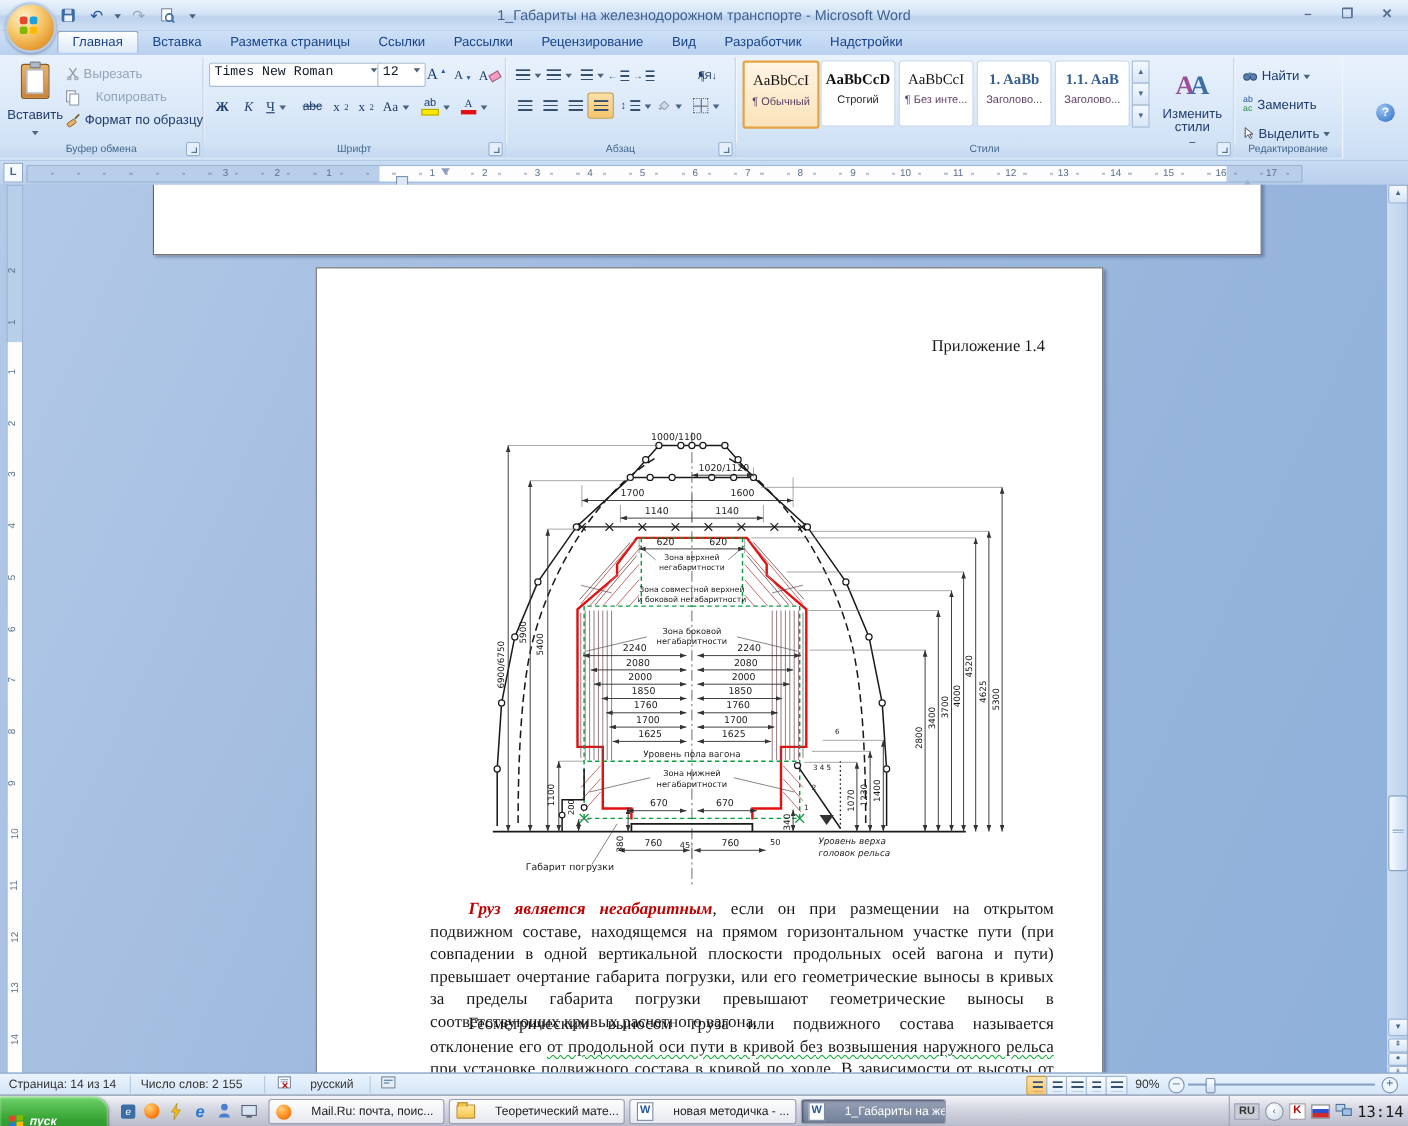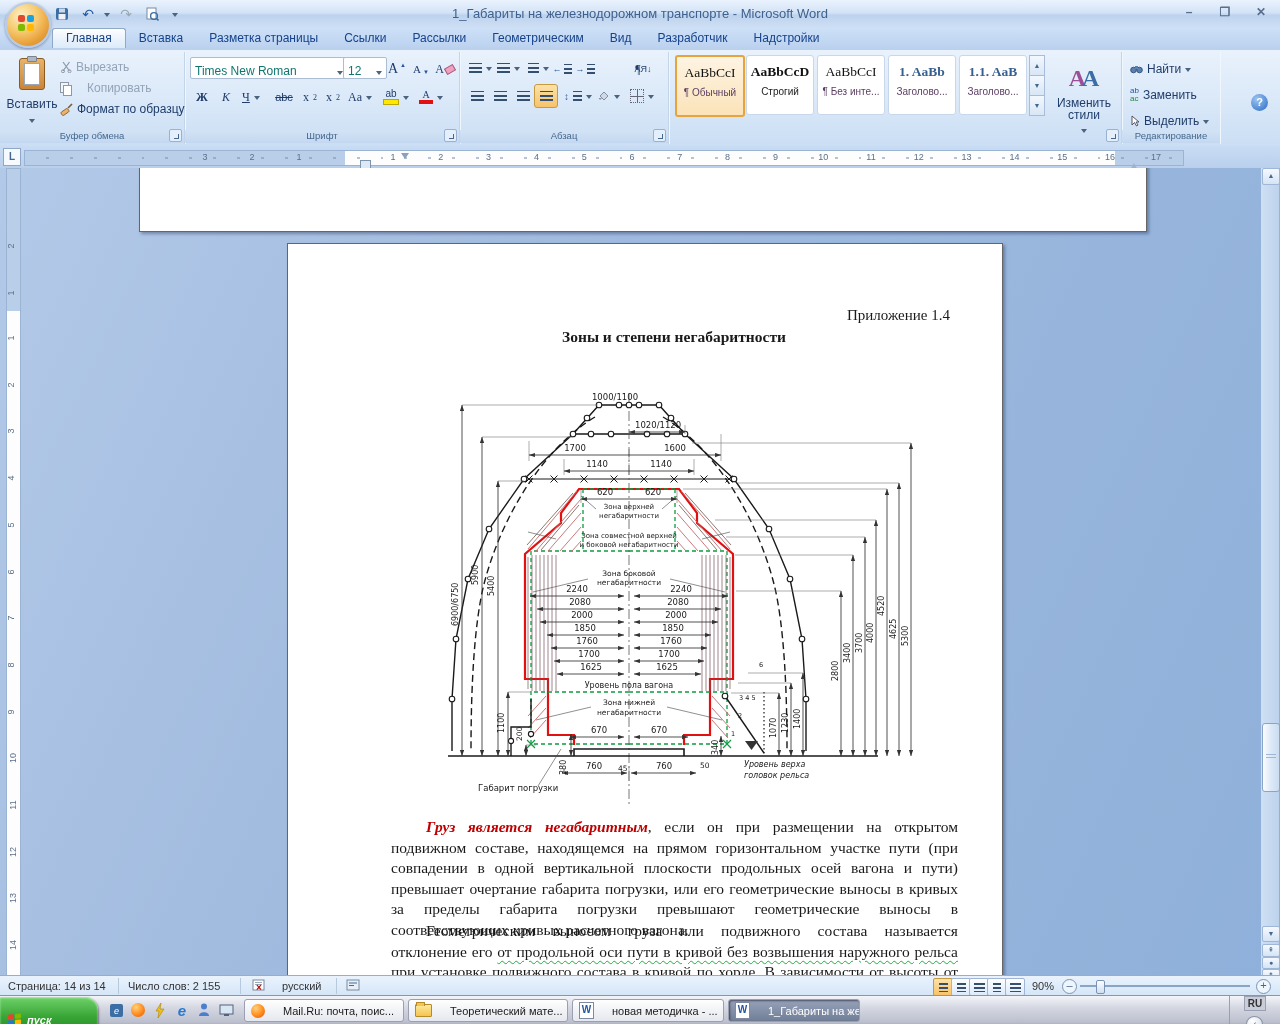--- a/index.html
+++ b/index.html
@@ -36,21 +36,21 @@
     font-size:9.5px;color:#44688f;background:linear-gradient(#d3e3f5,#c3d8f0);}
   .dlgl{position:absolute;right:2px;bottom:2px;width:11px;height:11px;border:1px solid #99b2d0;border-radius:2px;background:#e5eefb;}
   .dlgl::after{content:"";position:absolute;right:2px;bottom:2px;width:4px;height:4px;
     border-right:1.5px solid #44688f;border-bottom:1.5px solid #44688f;}
   .rbtn{position:absolute;display:flex;align-items:center;gap:4px;padding:0 3px;height:20px;
     border:1px solid transparent;border-radius:3px;color:#1f3d6b;white-space:nowrap;}
   .rbtn.dis{color:#93a4b8;}
   .sq{width:22px;height:22px;justify-content:center;padding:0;}
   .sq.active{background:linear-gradient(#fbe2a9,#f7c36a);border-color:#c79a41;}
   .combo{position:absolute;height:20px;background:#fff;border:1px solid #abbdd3;border-radius:2px;
-    display:flex;align-items:flex-end;padding:0 4px;gap:4px;font-size:12px;color:#0f766e;}
+    display:flex;align-items:flex-start;padding:0 4px;gap:4px;font-size:12px;color:#0f172a;font-family:Liberation Mono, monospace;}
   .ddv{width:0;height:0;border:3.5px solid transparent;border-top:4px solid #4a637f;margin-top:4px;}
   .lines{display:inline-block;width:13px;height:11px;
     background:repeating-linear-gradient(to bottom,#35506e 0 1.5px,transparent 1.5px 4.2px);}
   .card{position:absolute;top:3px;width:66px;height:58px;background:#fff;border:1px solid #c8d8ea;border-radius:3px;
     text-align:center;overflow:hidden;}
   .card.sel{border:2px solid #e8a33d;background:linear-gradient(#fef4e3,#fbe3b9);}
   .card .prev{display:block;margin-top:8px;font-family:"Liberation Serif",serif;font-size:13.5px;color:#111;}
   .card .prev.hd{color:#365f91;font-weight:bold;}
   .card .lbl{display:block;margin-top:6px;font-size:10px;color:#5b3e63;}
   .scrl{position:absolute;width:14px;height:19px;border:1px solid #a9bdd8;background:linear-gradient(#f3f8fe,#d8e6f6);
@@ -116,21 +116,21 @@
     background:linear-gradient(#fefefe,#e6e8ef);display:flex;align-items:center;gap:18px;padding:0 6px;
     font-size:11px;color:#1a1a1a;overflow:hidden;white-space:nowrap;box-sizing:border-box;}
   .tbbtn.active{background:linear-gradient(#97a2b8,#707e97);color:#fff;box-shadow:inset 1px 1px 2px rgba(0,0,20,.5);}
   .wordicon{display:inline-block;width:13px;height:15px;background:#fff;border:1px solid #7f8aa0;
     color:#2456a0;font-weight:bold;font-size:10px;line-height:14px;text-align:center;flex:none;}
   .foldericon{display:inline-block;width:15px;height:11px;background:linear-gradient(#ffe79c,#f4c54e);
     border:1px solid #b58a28;border-radius:1px;position:relative;flex:none;}
   .foldericon::before{content:"";position:absolute;left:0;top:-3px;width:7px;height:3px;background:#f4c54e;border:1px solid #b58a28;border-bottom:none;}
   .fficon{display:inline-block;width:14px;height:14px;border-radius:50%;flex:none;
     background:radial-gradient(circle at 35% 30%,#ffd27a,#ff8b1e 55%,#d85a00);}
-  .tray{position:absolute;right:0;top:0;height:29px;border-left:1px solid #9aa0b2;display:flex;align-items:center;gap:5px;padding:0 4px;flex-direction:column;}
+  .tray{position:absolute;right:0;top:0;height:29px;border-left:1px solid #9aa0b2;display:flex;align-items:center;gap:5px;padding:0 4px;}
   .mono{font-family:"DejaVu Sans Mono",monospace;}
 </style>
 </head>
 <body>
 
 <div id="screen">
 
   <div class="titlebar">
     <div class="title-text">1_Габариты на железнодорожном транспорте  -  Microsoft Word</div>
     <div class="qat">
@@ -154,21 +154,21 @@
       <span class="ddv" style="margin-left:4px;"></span>
     </div>
     <div class="winbtns">
       <span>–</span>
       <span>❐</span>
       <span>✕</span>
     </div>
   </div>
 
   <div class="tabsrow">
-    <span style="display:inline-block;width:52px;"></span><span class="tab active">Главная</span><span class="tab">Вставка</span><span class="tab">Разметка страницы</span><span class="tab">Ссылки</span><span class="tab">Рассылки</span><span class="tab">Геометрическим</span><span class="tab">Вид</span><span class="tab">Разработчик</span><span class="tab">Надстройки</span>
+    <span style="display:inline-block;width:52px;"></span><span class="tab active">Главная</span><span class="tab">Вставка</span><span class="tab">Разметка страницы</span><span class="tab">Ссылки</span><span class="tab">Рассылки</span><span class="tab">Рецензирование</span><span class="tab">Вид</span><span class="tab">Разработчик</span><span class="tab">Надстройки</span>
   </div>
 
   <div class="office-ball">
     <span class="office-logo">
       <i style="background:#e2492f;"></i>
         <i style="background:#18a2e0;"></i>
         <i style="background:#7fba00;"></i>
         <i style="background:#ffb900;"></i>
     </span>
   </div>
@@ -357,20 +357,21 @@
         <span class="lbl">Заголово...</span>
       </div>
       <div class="scrl" style="left:360px;top:3px;">▲</div>
       <div class="scrl" style="left:360px;top:23px;">▼</div>
       <div class="scrl" style="left:360px;top:43px;">▼<br></div>
       <div class="rbtn" style="left:378px;top:12px;width:66px;height:72px;flex-direction:column;justify-content:flex-start;text-align:center;">
         <span style="font-family:'Liberation Serif',serif;font-size:24px;line-height:26px;"><span style="color:#9b4f96;font-weight:bold;">А</span><span style="color:#3a6ea5;font-weight:bold;margin-left:-4px;">A</span></span>
         <span style="white-space:normal;line-height:12px;margin-top:2px;">Изменить стили</span>
         <span class="ddv"></span>
       </div>
+      <div class="gtitle">Стили</div>
       <div class="dlgl"></div>
     </div>
 
     <div class="group" style="left:1122px;width:98px;border-right:none;">
       <div class="rbtn" style="left:4px;top:6px;">
         <svg width="13" height="10">
             <circle cx="3.5" cy="6" r="2.8" fill="#5b7fb0" stroke="#33557f"></circle>
             <circle cx="9.5" cy="6" r="2.8" fill="#5b7fb0" stroke="#33557f"></circle>
             <rect x="5" y="2" width="3" height="3" fill="#5b7fb0"></rect>
           </svg>
@@ -447,21 +448,20 @@
           <span class="vnum" style="top: 677.7px;">12</span>
           <span class="vnum" style="top: 724.4px;">13</span>
           <span class="vnum" style="top: 771.1px;">14</span>
         </div>
     </div>
 
     <div class="page" style="left:139px;top:-6px;width:1006px;height:68px;"></div>
 
     <div class="page" style="left:287px;top:75px;width:714px;height:740px;overflow:hidden;">
       <div class="appendix">Приложение 1.4</div>
-      <div class="heading">Зоны и степени негабаритности</div>
 
       <svg width="480" height="420" viewBox="0 0 480 420" style="position:absolute;left:150px;top:145px;font-family:'DejaVu Sans',sans-serif;" font-size="8">
         <defs>
           <marker id="a" markerWidth="8" markerHeight="6" refX="7" refY="2.5" orient="auto-start-reverse">
             <path d="M0,0 L7,2.5 L0,5 Z" fill="#333"></path>
           </marker>
         </defs>
 
         <g id="half" fill="none" stroke="#1a1a1a" stroke-width="1.4">
           <path d="M191,16 H221 L247,45 M191,45 H247"></path>

